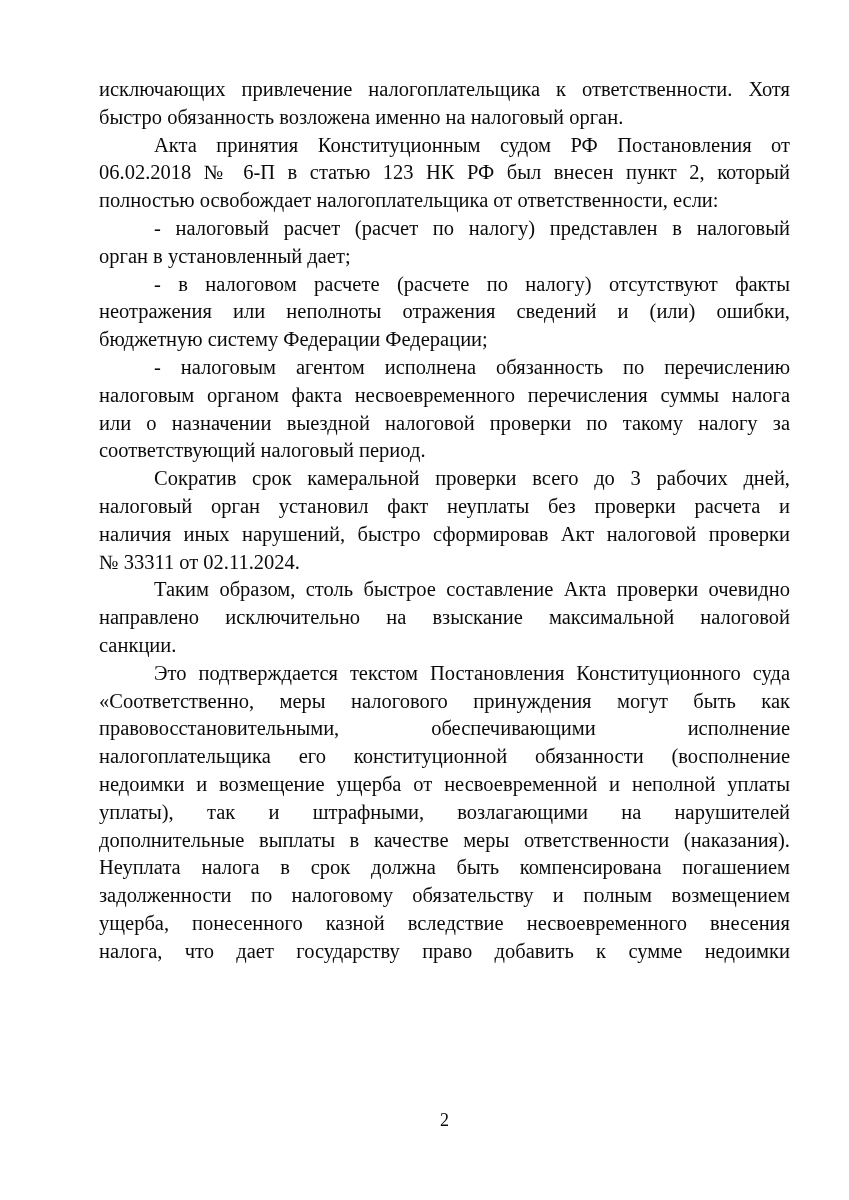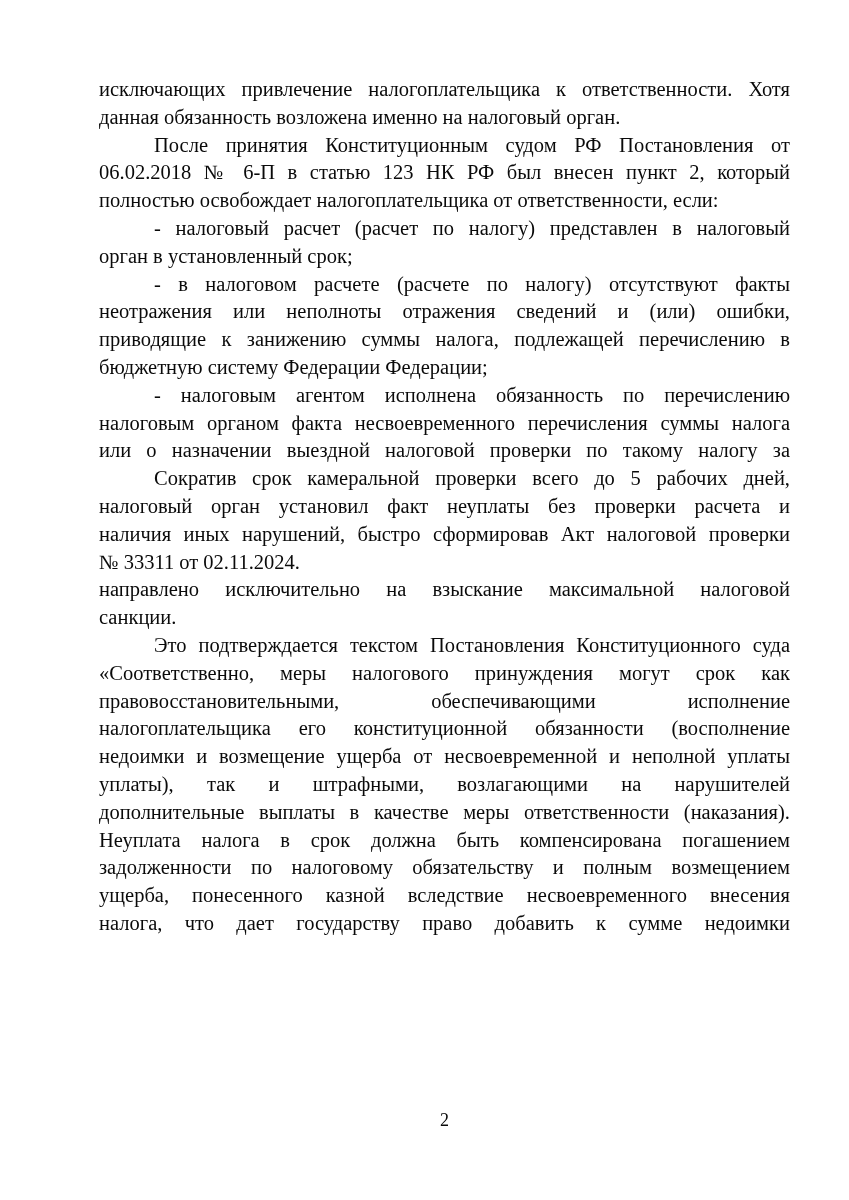--- a/index.html
+++ b/index.html
@@ -52,55 +52,56 @@
     line-height: 22px;
   }
 </style>
 </head>
 <body>
 
 <div class="sheet">
   <div class="text-block">
       <div class="para">
         <div class="line">исключающих привлечение налогоплательщика к ответственности. Хотя</div>
-        <div class="line last">данная обязанность возложена именно на налоговый орган.</div>
+        <div class="line last">быстро обязанность возложена именно на налоговый орган.</div>
       </div>
       <div class="para">
-        <div class="line ind">После принятия Конституционным судом РФ Постановления от</div>
+        <div class="line ind">Акта принятия Конституционным судом РФ Постановления от</div>
         <div class="line">06.02.2018 № 6-П в статью 123 НК РФ был внесен пункт 2, который</div>
         <div class="line last">полностью освобождает налогоплательщика от ответственности, если:</div>
       </div>
       <div class="para">
         <div class="line ind">- налоговый расчет (расчет по налогу) представлен в налоговый</div>
-        <div class="line last">орган в установленный срок;</div>
+        <div class="line last">орган в установленный дает;</div>
       </div>
       <div class="para">
         <div class="line ind">- в налоговом расчете (расчете по налогу) отсутствуют факты</div>
         <div class="line">неотражения или неполноты отражения сведений и (или) ошибки,</div>
-        <div class="line">приводящие к занижению суммы налога, подлежащей перечислению в</div>
         <div class="line last">бюджетную систему Федерации Федерации;</div>
       </div>
       <div class="para">
         <div class="line ind">- налоговым агентом исполнена обязанность по перечислению</div>
         <div class="line">налоговым органом факта несвоевременного перечисления суммы налога</div>
         <div class="line">или о назначении выездной налоговой проверки по такому налогу за</div>
+        <div class="line last">соответствующий налоговый период.</div>
       </div>
       <div class="para">
-        <div class="line ind">Сократив срок камеральной проверки всего до 5 рабочих дней,</div>
+        <div class="line ind">Сократив срок камеральной проверки всего до 3 рабочих дней,</div>
         <div class="line">налоговый орган установил факт неуплаты без проверки расчета и</div>
         <div class="line">наличия иных нарушений, быстро сформировав Акт налоговой проверки</div>
         <div class="line last">№ 33311 от 02.11.2024.</div>
       </div>
       <div class="para">
+        <div class="line ind">Таким образом, столь быстрое составление Акта проверки очевидно</div>
         <div class="line">направлено исключительно на взыскание максимальной налоговой</div>
         <div class="line last">санкции.</div>
       </div>
       <div class="para">
         <div class="line ind">Это подтверждается текстом Постановления Конституционного суда</div>
-        <div class="line">«Соответственно, меры налогового принуждения могут срок как</div>
+        <div class="line">«Соответственно, меры налогового принуждения могут быть как</div>
         <div class="line">правовосстановительными, обеспечивающими исполнение</div>
         <div class="line">налогоплательщика его конституционной обязанности (восполнение</div>
         <div class="line">недоимки и возмещение ущерба от несвоевременной и неполной уплаты</div>
         <div class="line">уплаты), так и штрафными, возлагающими на нарушителей</div>
         <div class="line">дополнительные выплаты в качестве меры ответственности (наказания).</div>
         <div class="line">Неуплата налога в срок должна быть компенсирована погашением</div>
         <div class="line">задолженности по налоговому обязательству и полным возмещением</div>
         <div class="line">ущерба, понесенного казной вследствие несвоевременного внесения</div>
         <div class="line">налога, что дает государству право добавить к сумме недоимки</div>
       </div>

